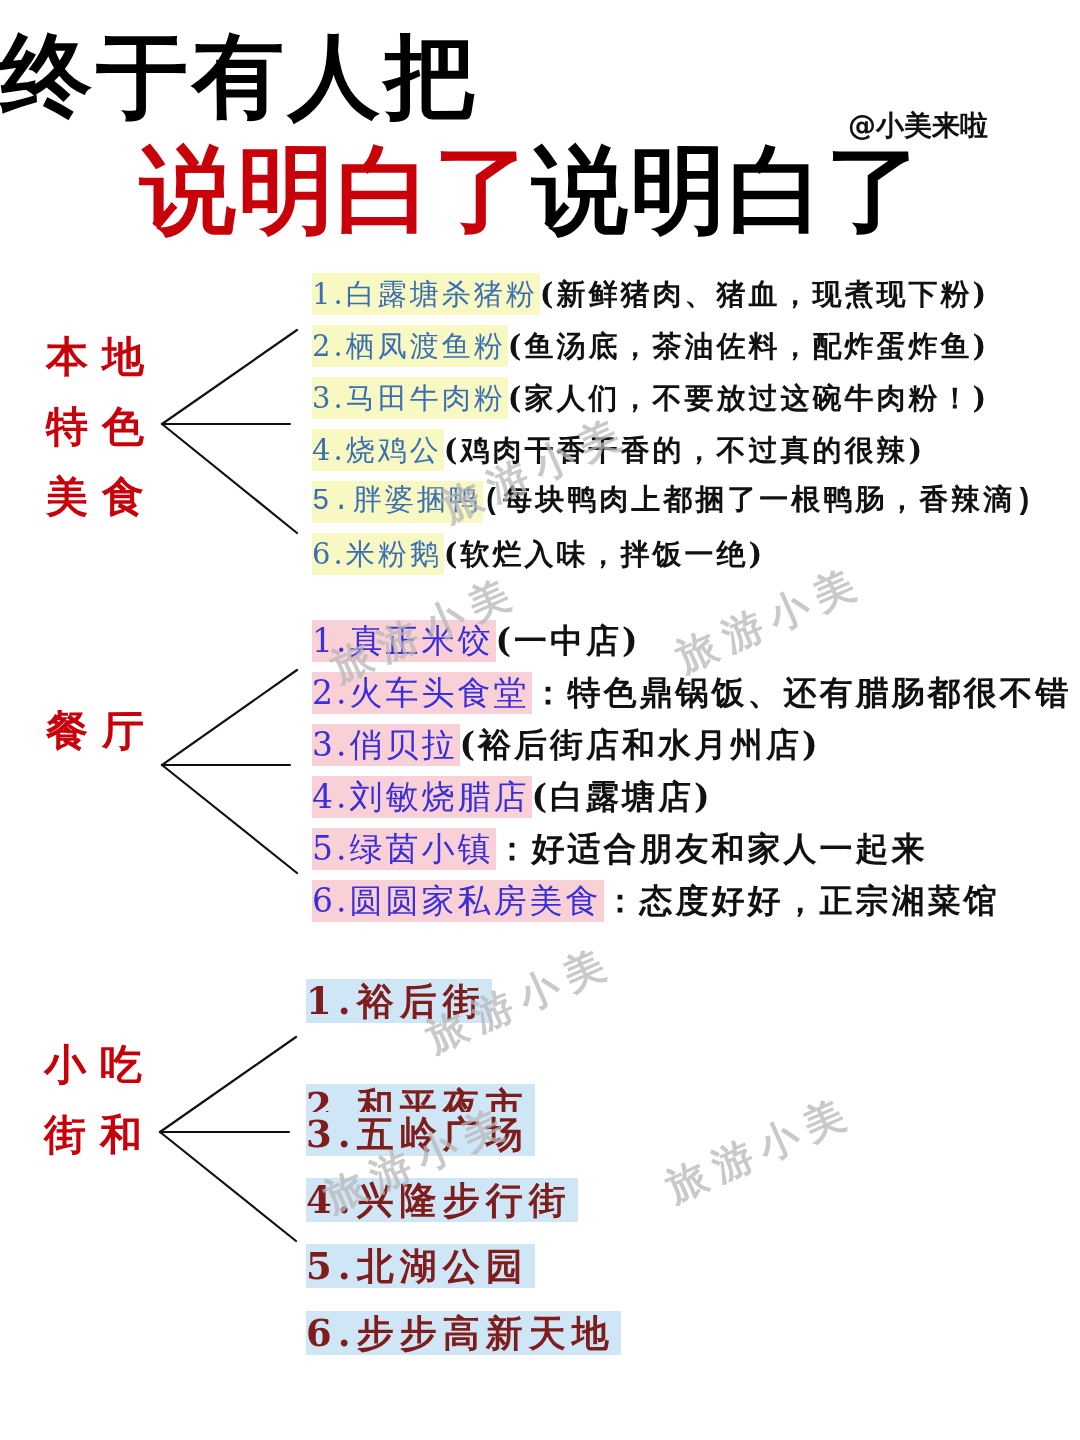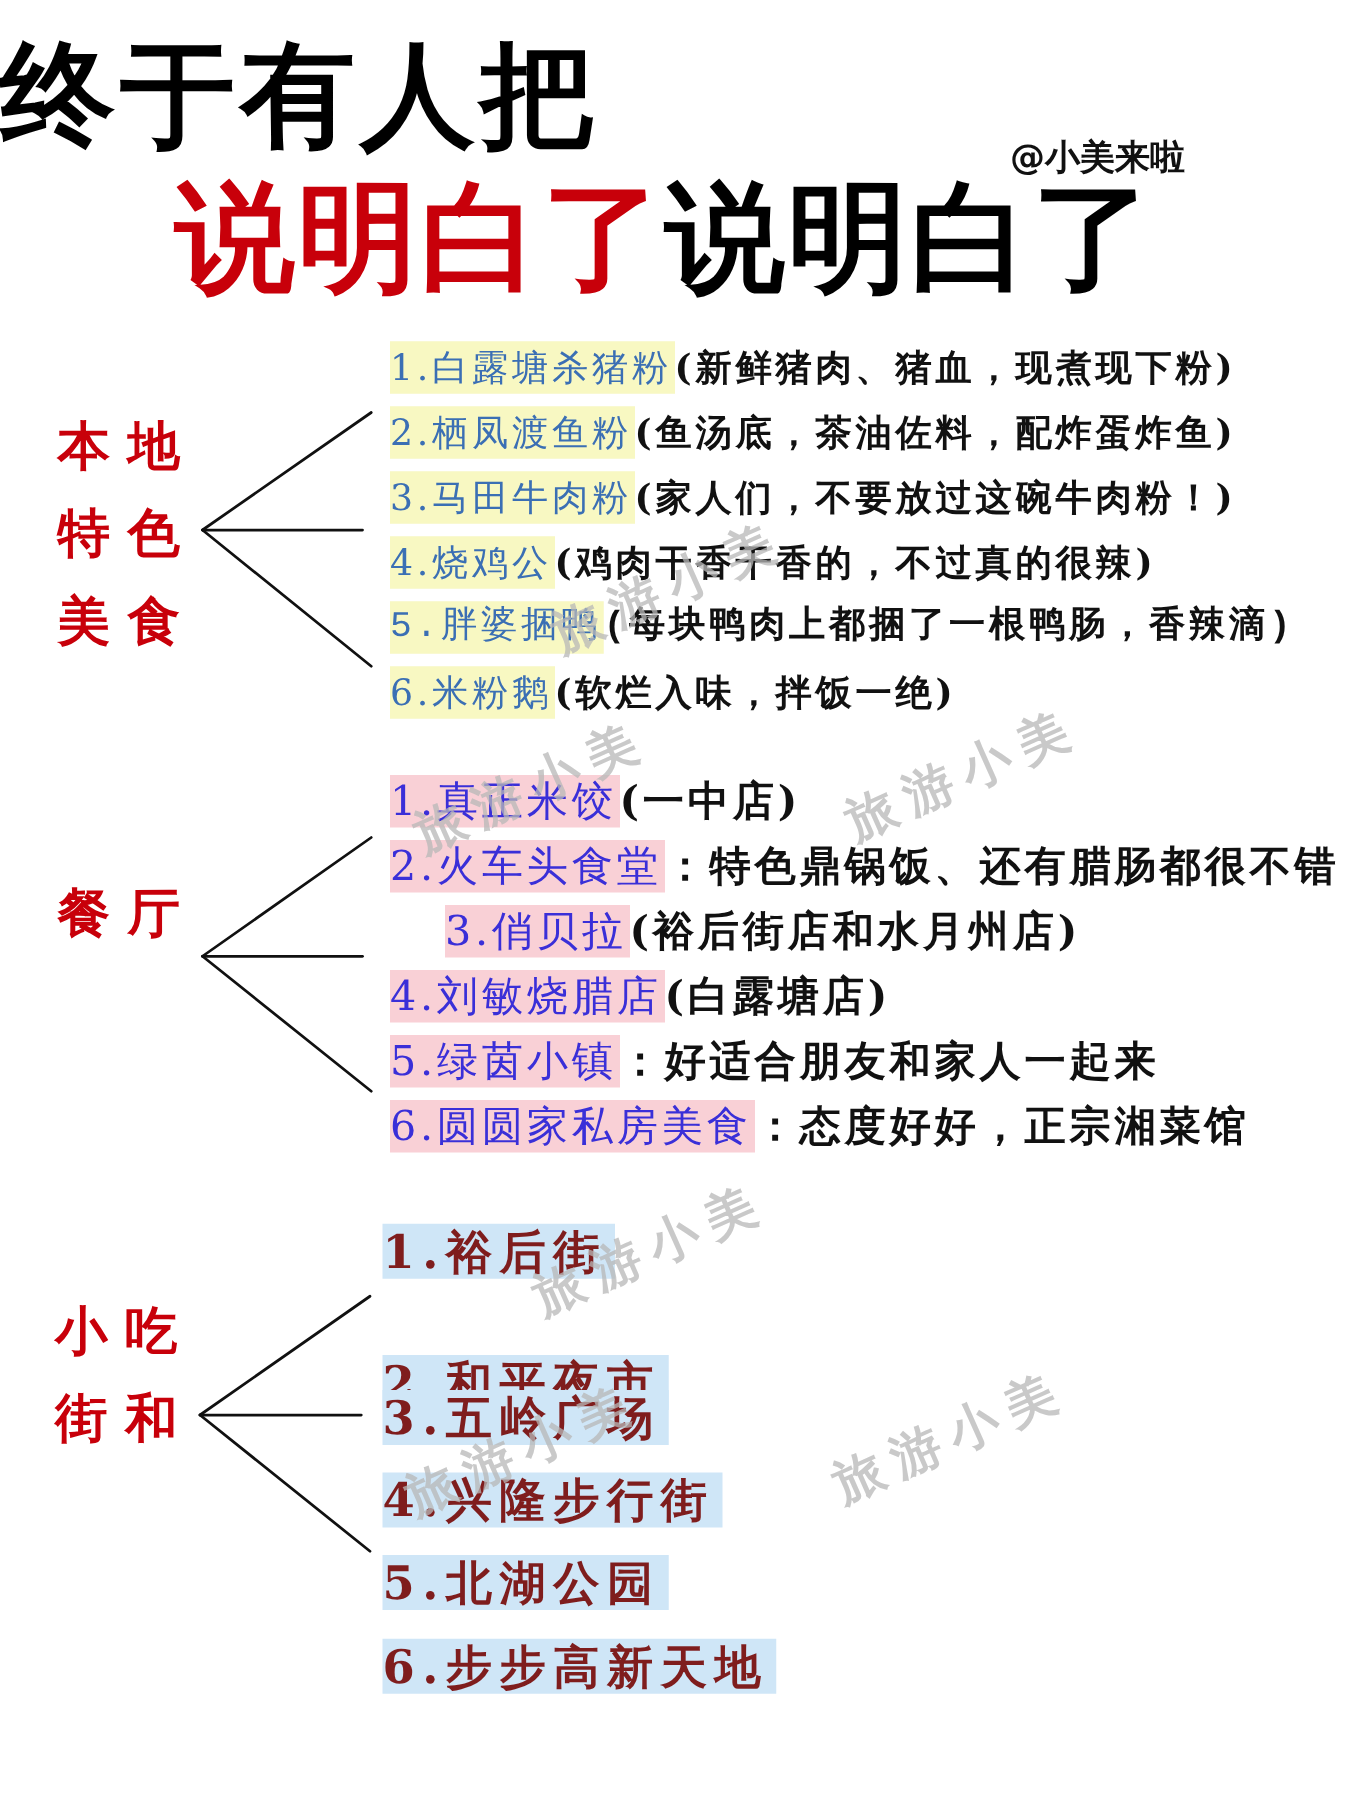--- a/index.html
+++ b/index.html
@@ -7,21 +7,21 @@
     width:1080px; height:1440px; background:#ffffff; position:relative; overflow:hidden;
     font-family: "DejaVu Sans", "Liberation Sans", sans-serif;
   }
   .abs { position:absolute; }
   .title1 {
     left:0; width:920px; top:22px; text-align:left;
     font-size:92px; font-weight:bold; color:#000; letter-spacing:4px; line-height:110px;
     padding-right:20px; box-sizing:border-box;
   }
   .handle {
-    left:808px; top:108px; font-size:28px; font-weight:bold; color:#111; line-height:36px;
+    left:848px; top:108px; font-size:28px; font-weight:bold; color:#111; line-height:36px;
   }
   .title2 {
     left:140px; top:134px; font-size:96px; font-weight:bold; line-height:112px; letter-spacing:2px; white-space:nowrap;
   }
   .title2 .red { color:#c8000a; }
   .title2 .black { color:#000; }
 
   .cat {
     color:#c8000a; font-weight:bold; font-size:42px; line-height:70px; letter-spacing:14px;
     width:120px; font-family:"DejaVu Serif","Liberation Serif",serif;
@@ -86,21 +86,21 @@
   <div class="item" style="top:481px;font-family:Liberation Mono, monospace;"><span class="hl">5.胖婆捆鸭</span><span class="desc">(每块鸭肉上都捆了一根鸭肠，香辣滴)</span></div>
   <div class="item" style="top:533px;"><span class="hl">6.米粉鹅</span><span class="desc">(软烂入味，拌饭一绝)</span></div>
 </div>
 
 <div class="abs cat" style="left:46px; top:696px;">
   <span>餐厅</span>
 </div>
 <div class="s2">
   <div class="item" style="top:620px;"><span class="hl">1.真正米饺</span><span class="desc">(一中店)</span></div>
   <div class="item" style="top:672px;"><span class="hl">2.火车头食堂</span><span class="desc">：特色鼎锅饭、还有腊肠都很不错</span></div>
-  <div class="item" style="top:724px;margin-left:44px;"><span class="hl">3.俏贝拉</span><span class="desc">(裕后街店和水月州店)</span></div>
+  <div class="item" style="top:724px;"><span class="hl">3.俏贝拉</span><span class="desc">(裕后街店和水月州店)</span></div>
   <div class="item" style="top:776px;"><span class="hl">4.刘敏烧腊店</span><span class="desc">(白露塘店)</span></div>
   <div class="item" style="top:828px;"><span class="hl">5.绿茵小镇</span><span class="desc">：好适合朋友和家人一起来</span></div>
   <div class="item" style="top:880px;"><span class="hl">6.圆圆家私房美食</span><span class="desc">：态度好好，正宗湘菜馆</span></div>
 </div>
 
 <div class="abs cat" style="left:44px; top:1030px;">
   <span>小吃</span>
   <span>街和</span>
 </div>
 <div class="s3">

